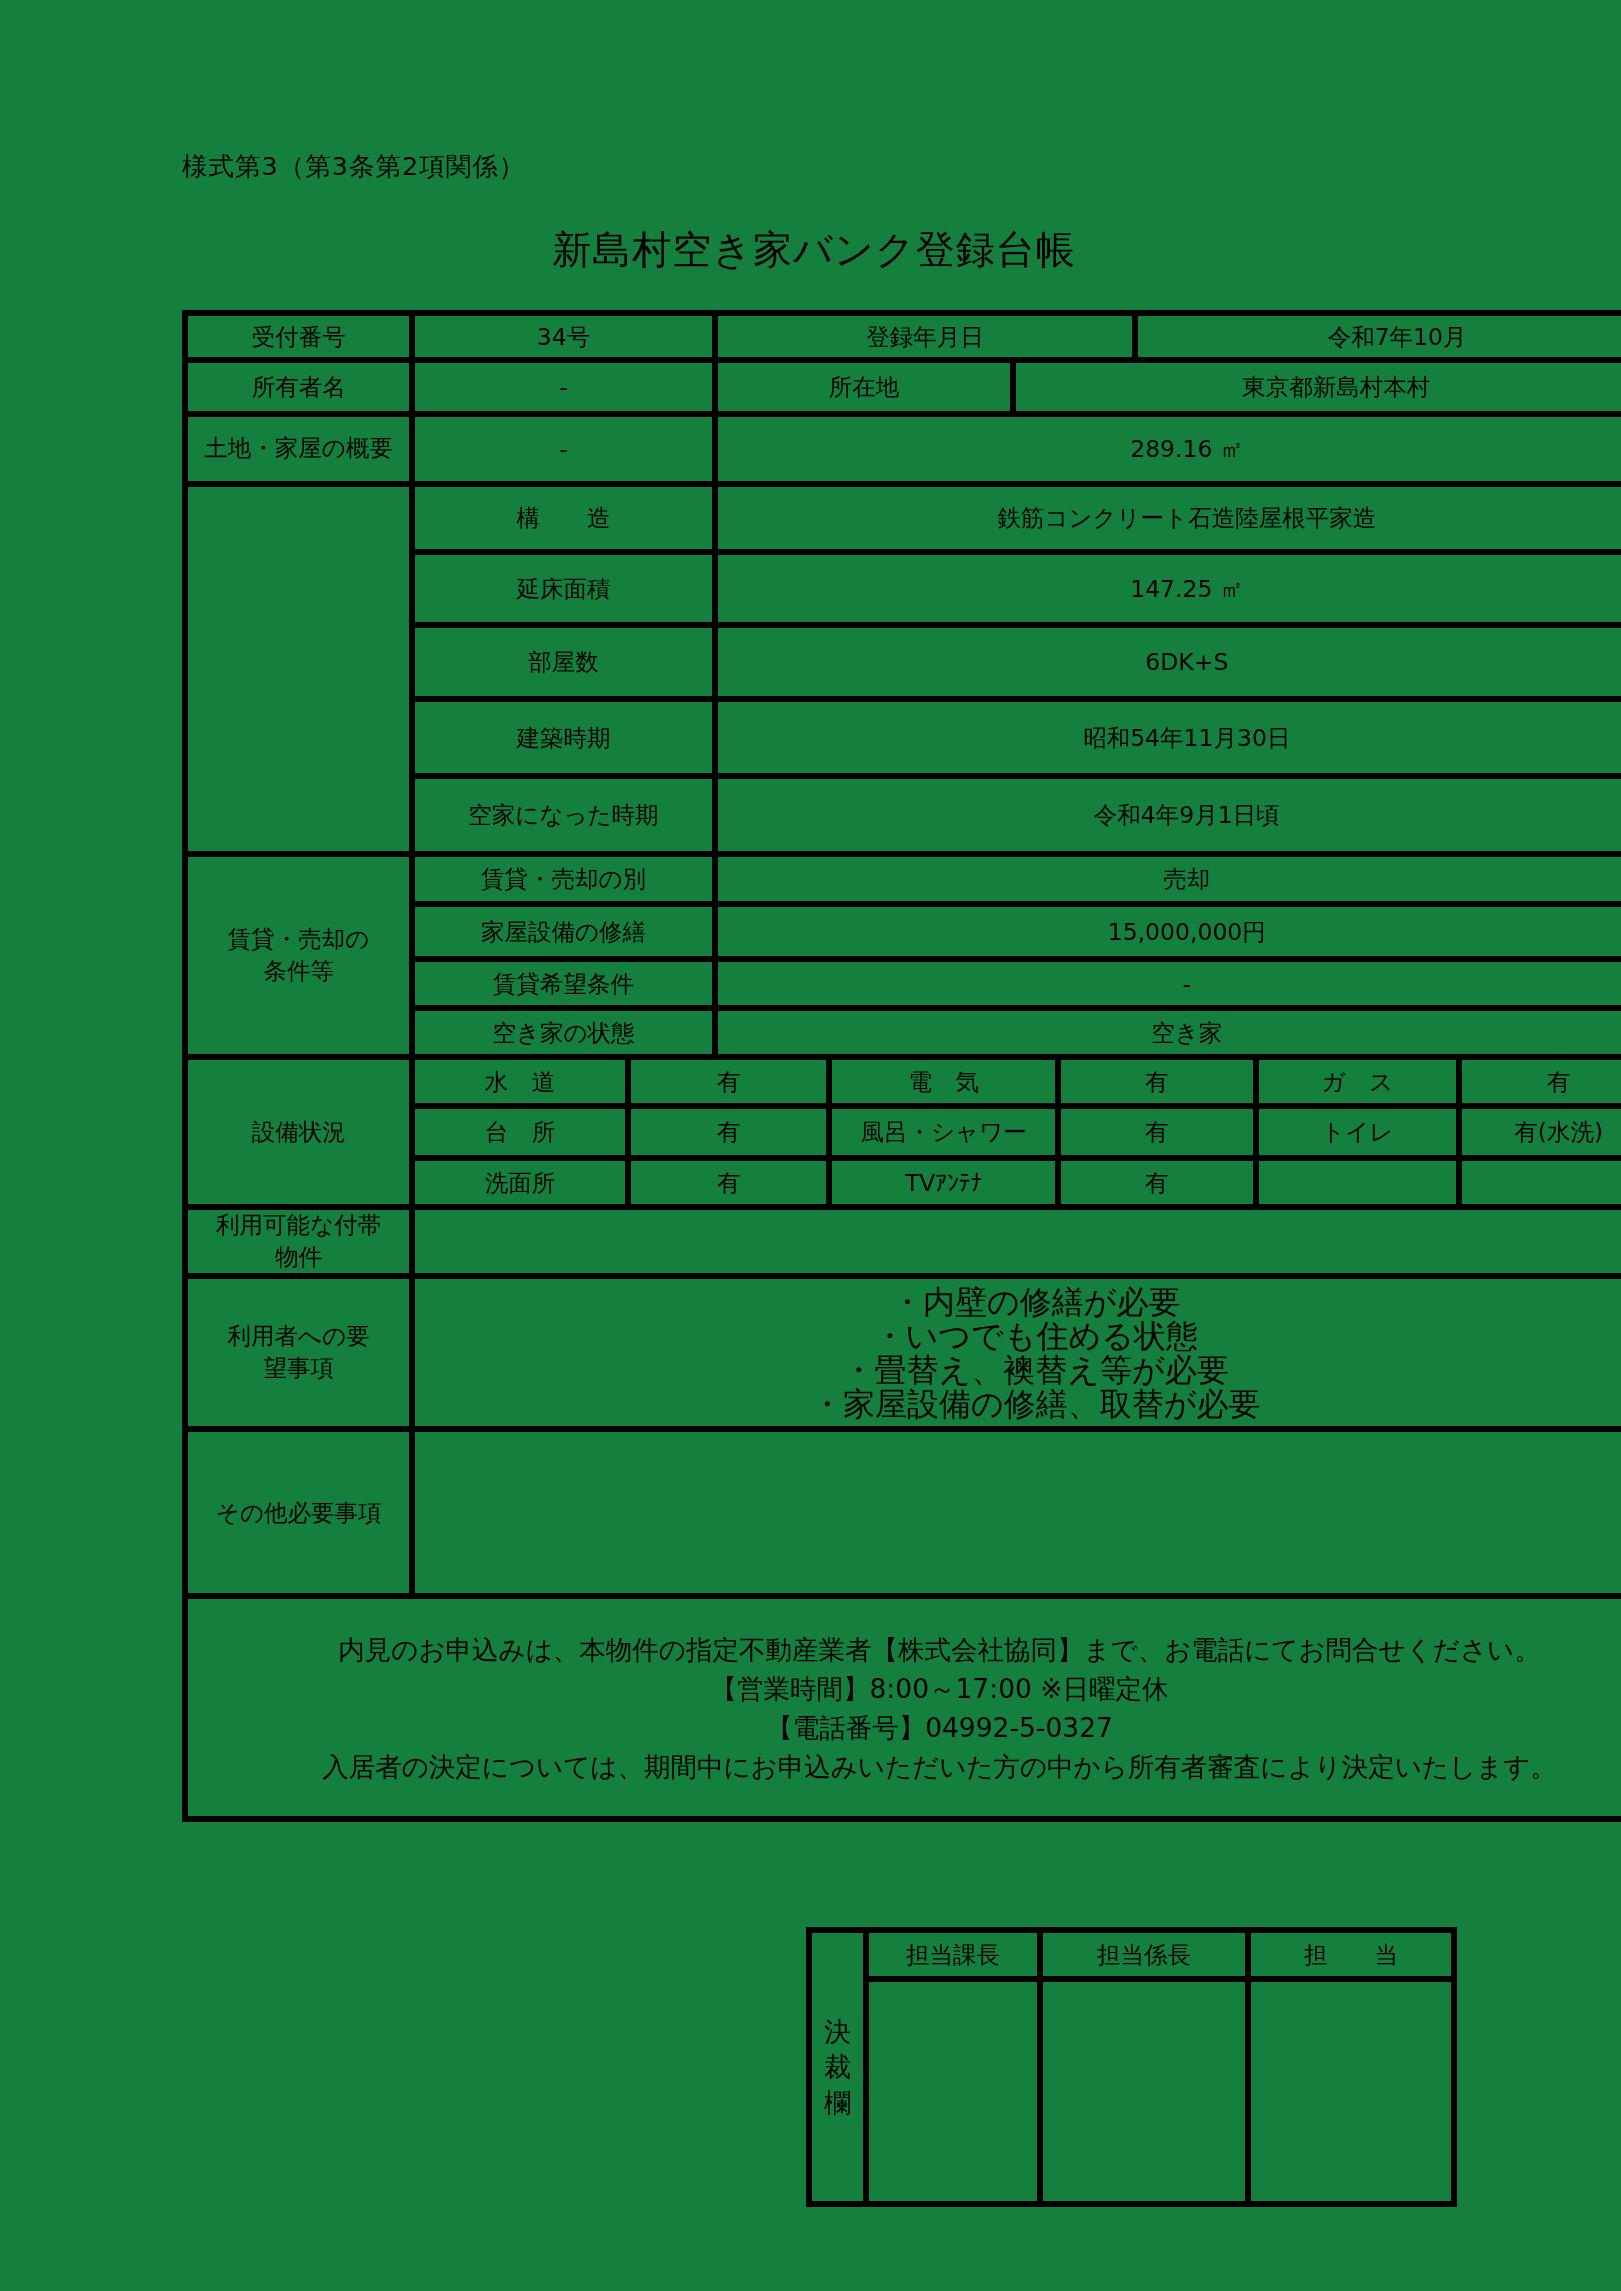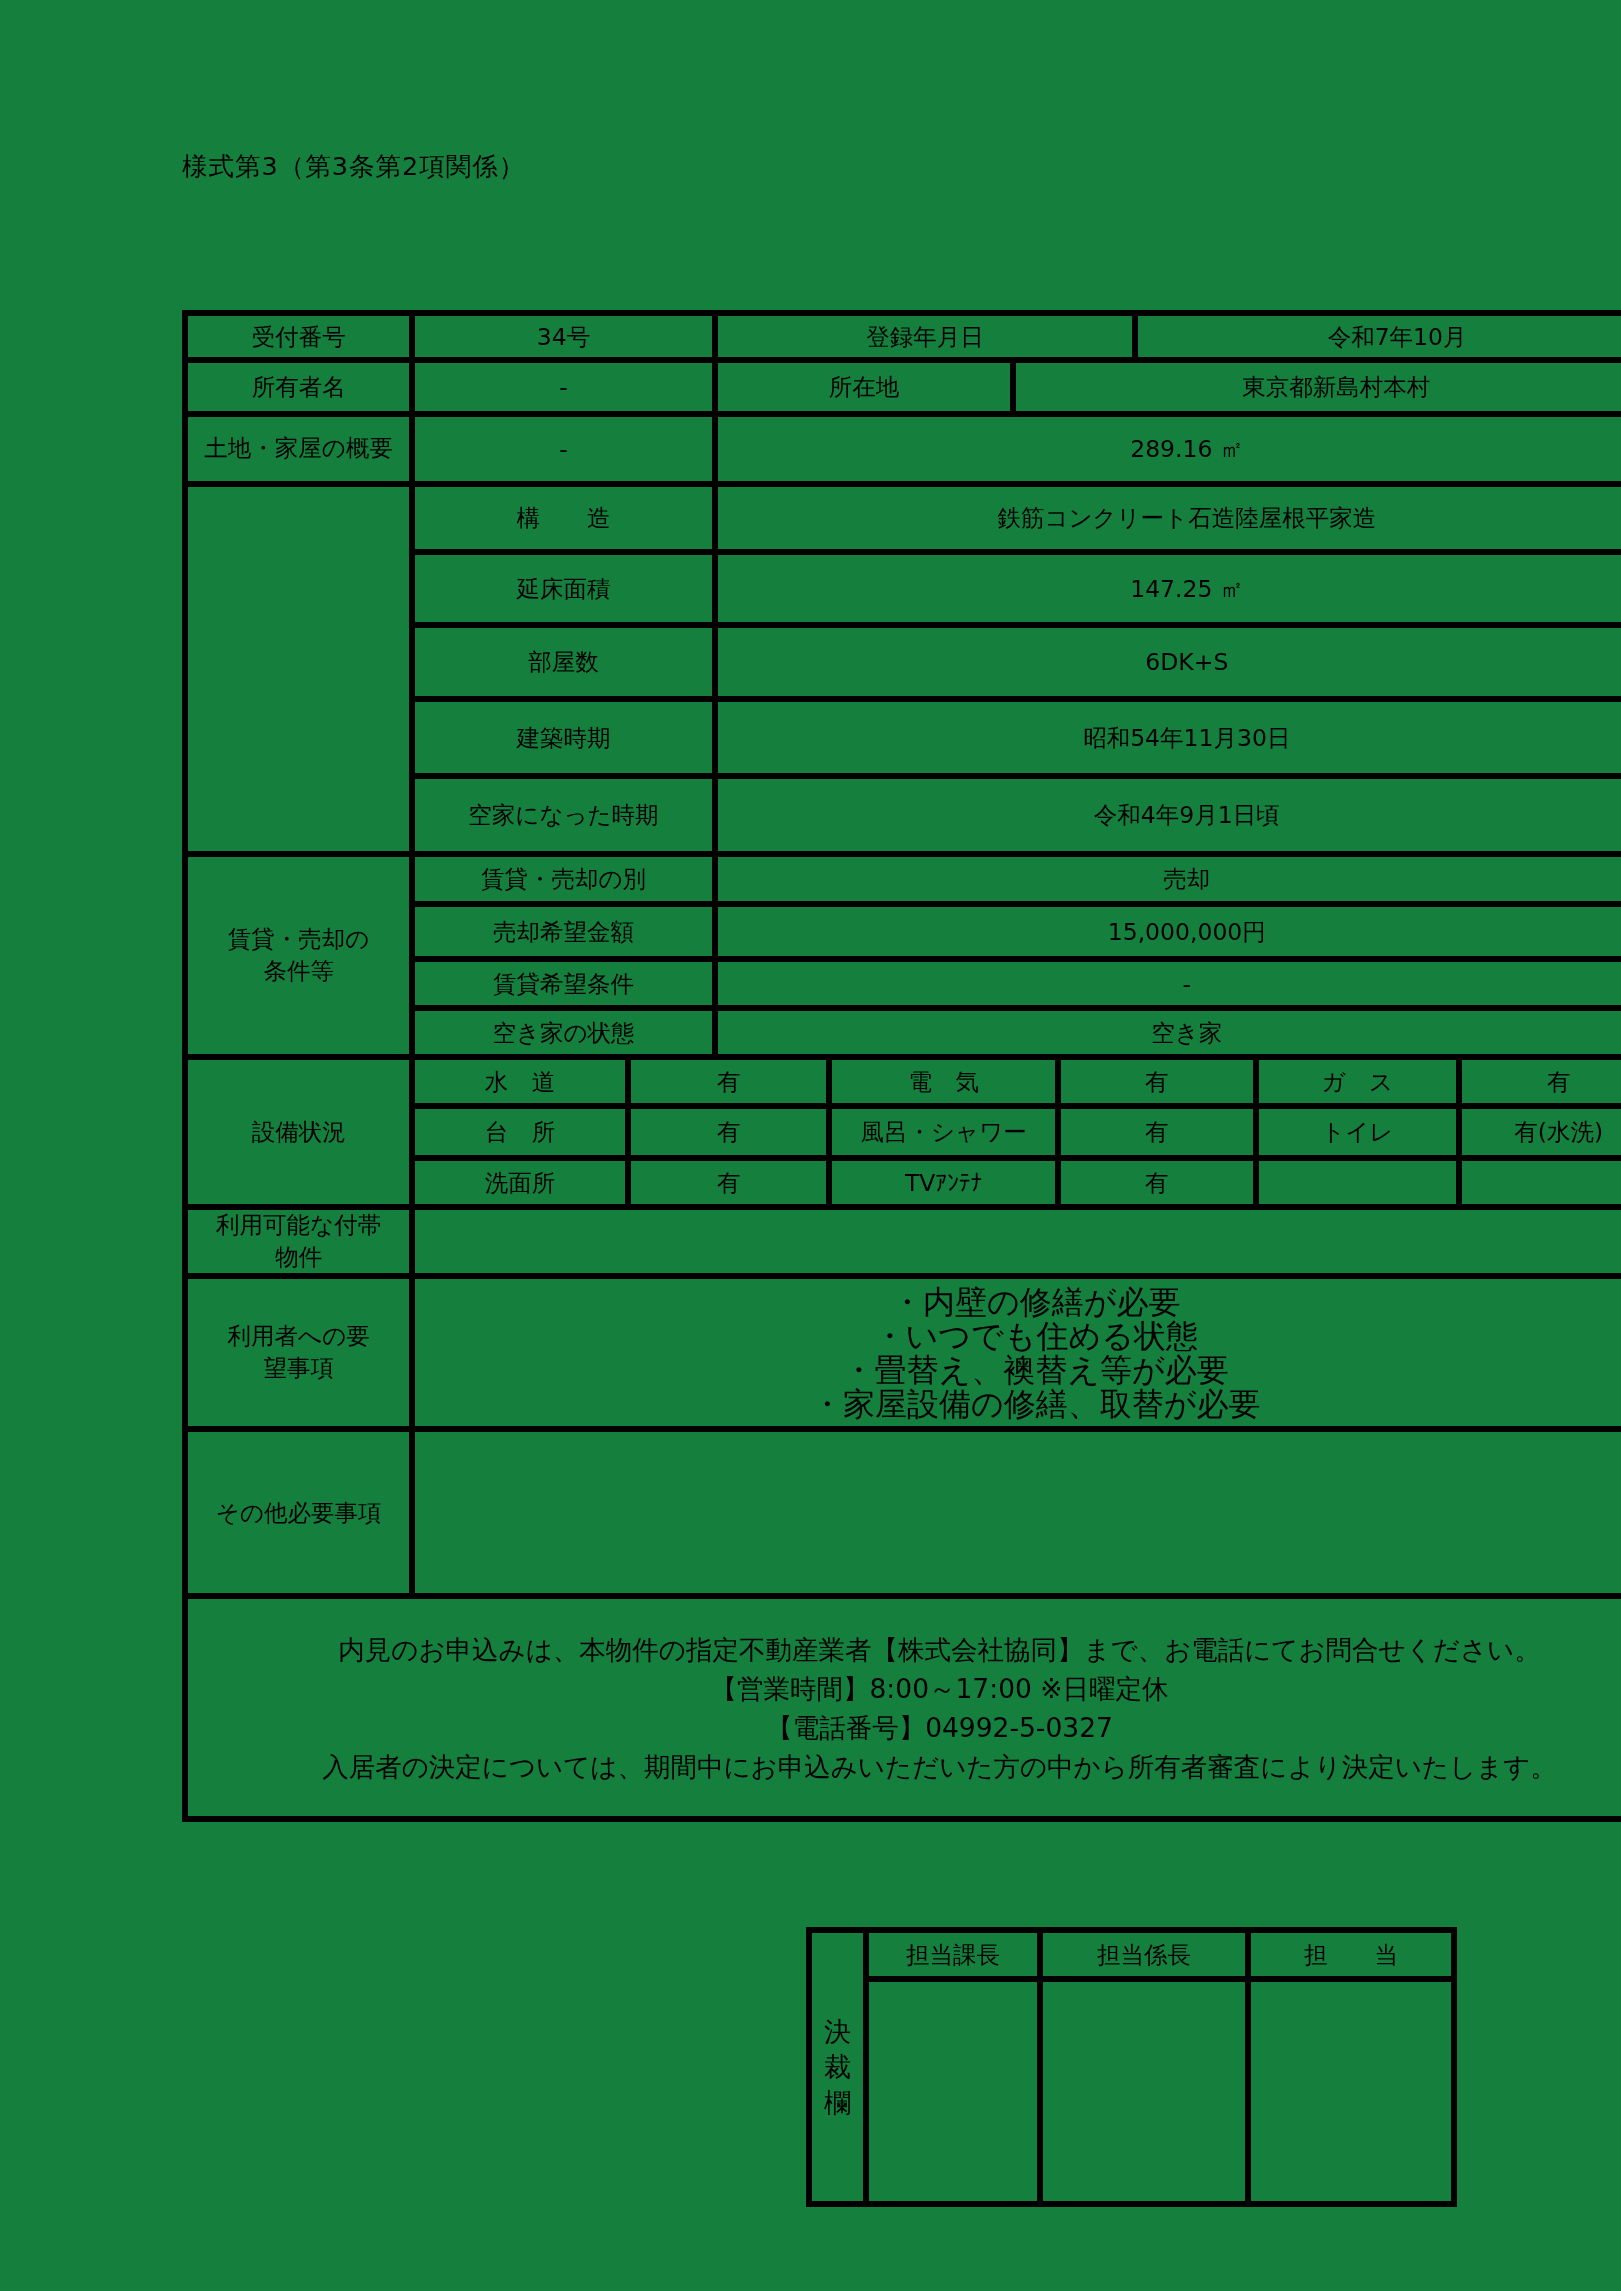--- a/index.html
+++ b/index.html
@@ -54,20 +54,21 @@
     font-size:27px;line-height:1.3;
     word-break:break-all;white-space:normal;
   }
 </style>
 </head>
 <body>
 
 <div class="page">
 
   <div class="form-code">様式第3（第3条第2項関係）</div>
+  <div class="doc-title">新島村空き家バンク登録台帳</div>
 
   <table class="grid main-table">
     <colgroup>
       <col style="width:194px">
         <col style="width:184px">
         <col style="width:74px">
       <col style="width:98px">
         <col style="width:157px">
         <col style="width:38px">
       <col style="width:66px">
@@ -121,21 +122,21 @@
 
     <tr class="r9">
       <td rowspan="4" class="twoline">
         <div>賃貸・売却の</div>
         <div>条件等</div>
       </td>
       <td colspan="2">賃貸・売却の別</td>
       <td colspan="7" class="val">売却</td>
     </tr>
     <tr class="r10">
-      <td colspan="2">売却希望金額</td>
+      <td colspan="2">家屋設備の修繕</td>
       <td colspan="7" class="val">15,000,000円</td>
     </tr>
     <tr class="r11">
       <td colspan="2">賃貸希望条件</td>
       <td colspan="7" class="val">-</td>
     </tr>
     <tr class="r12">
       <td colspan="2">空き家の状態</td>
       <td colspan="7" class="val">空き家</td>
     </tr>

